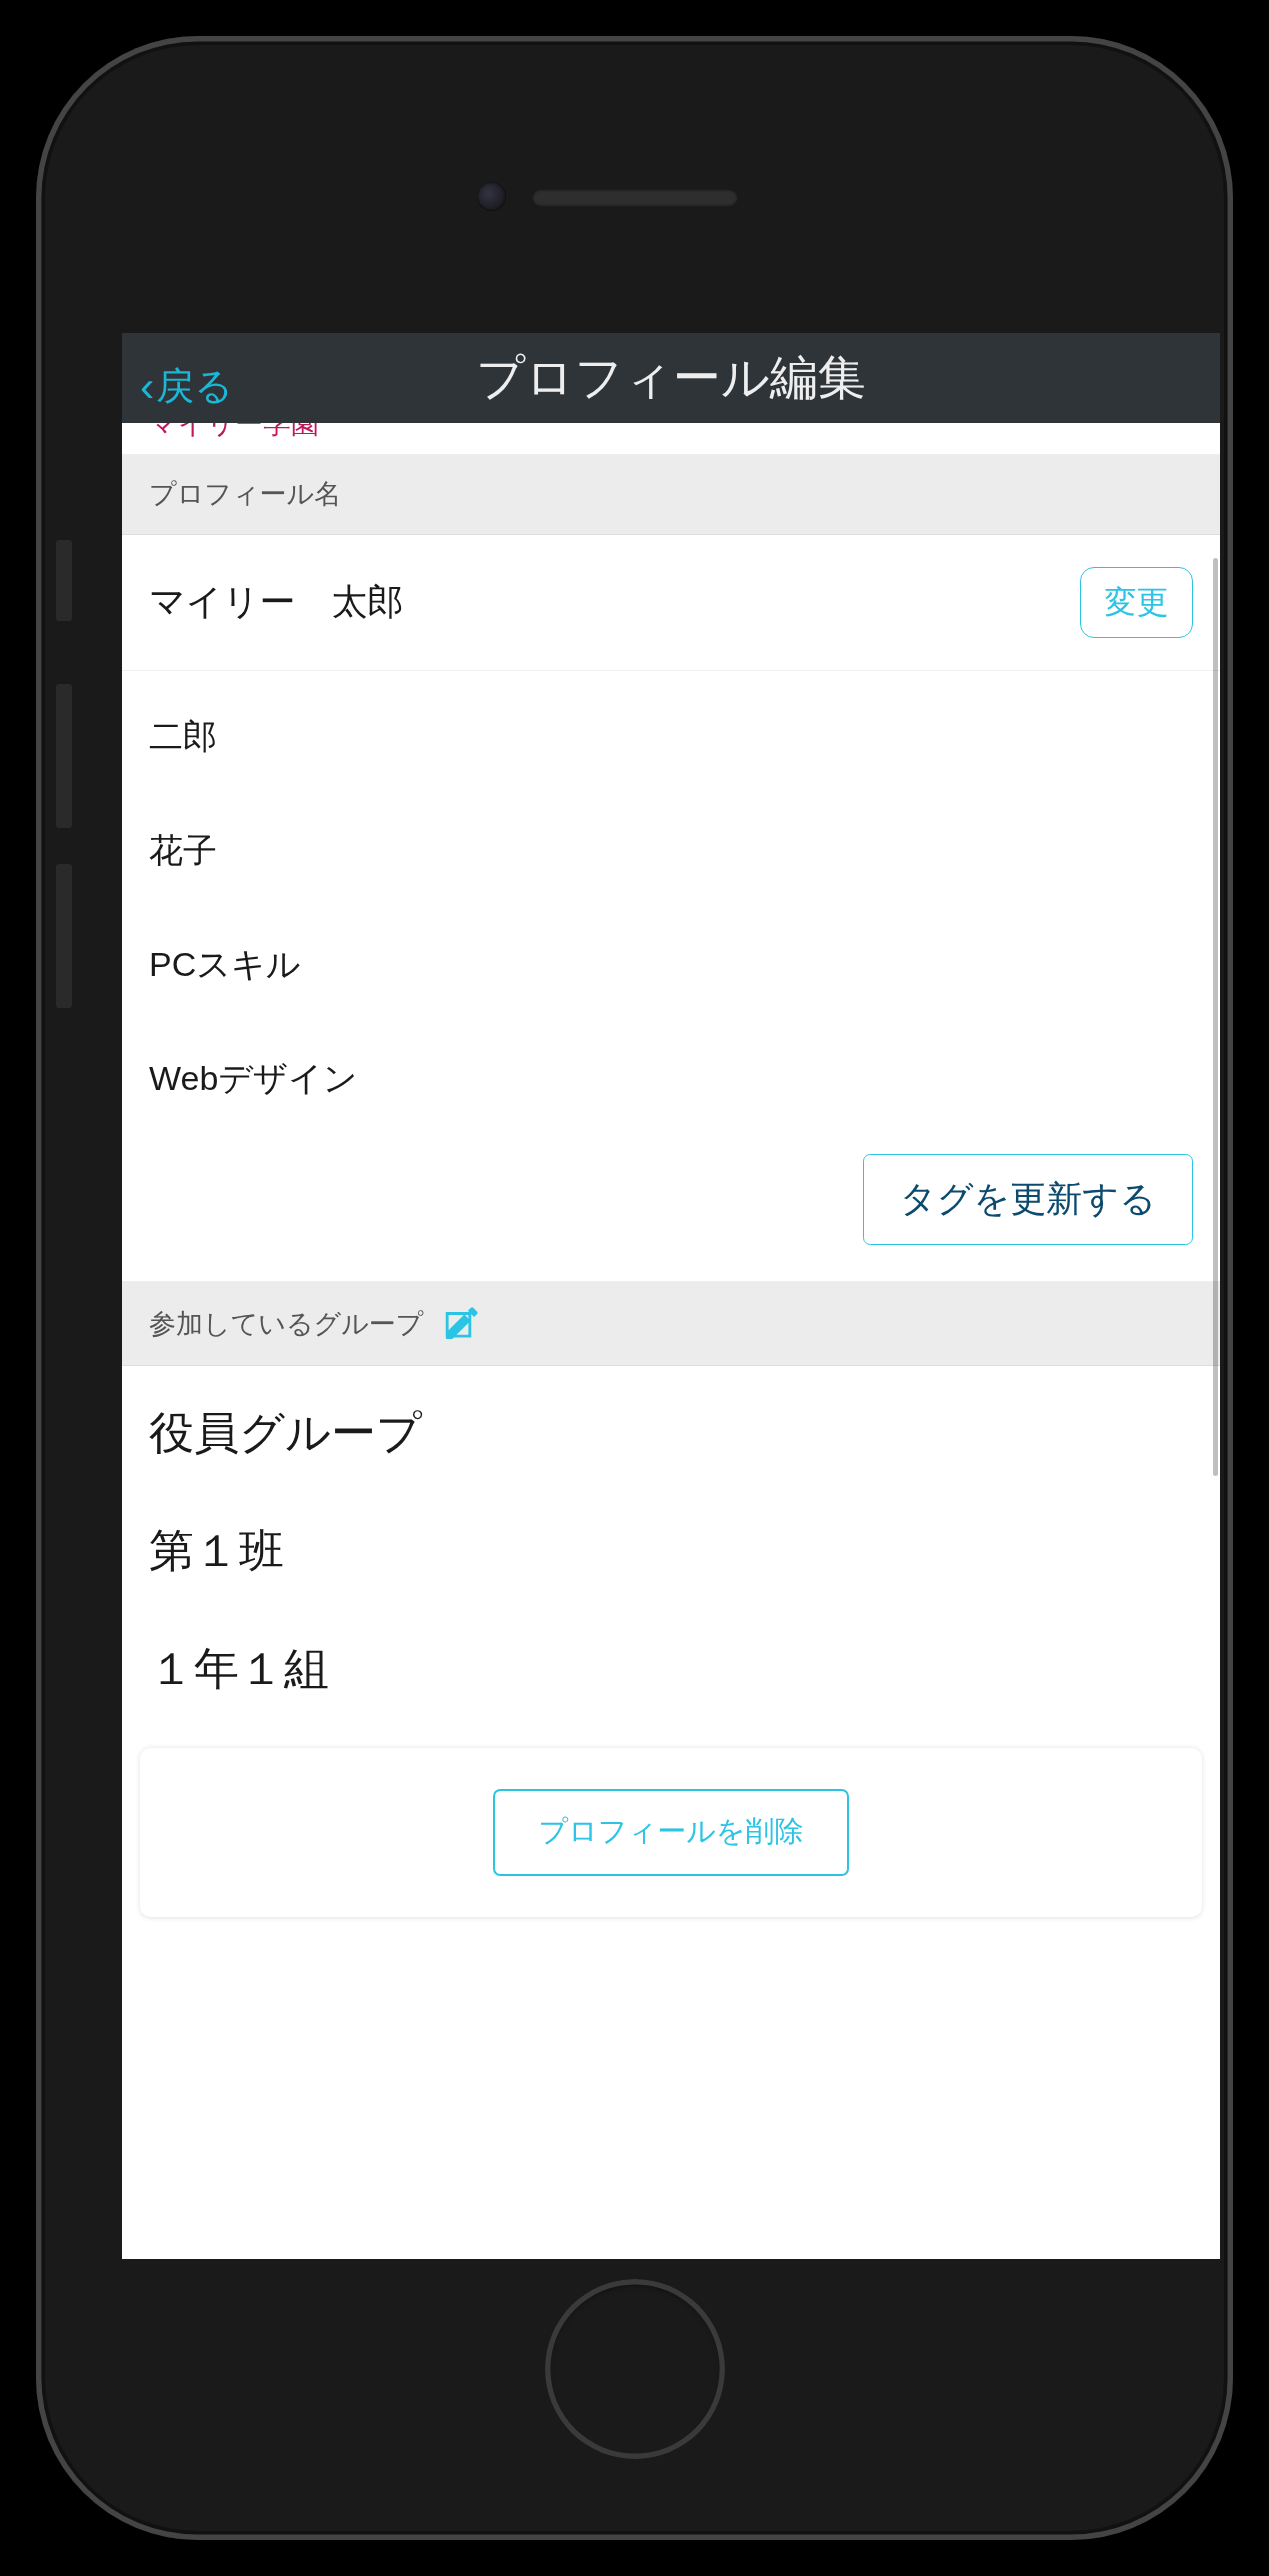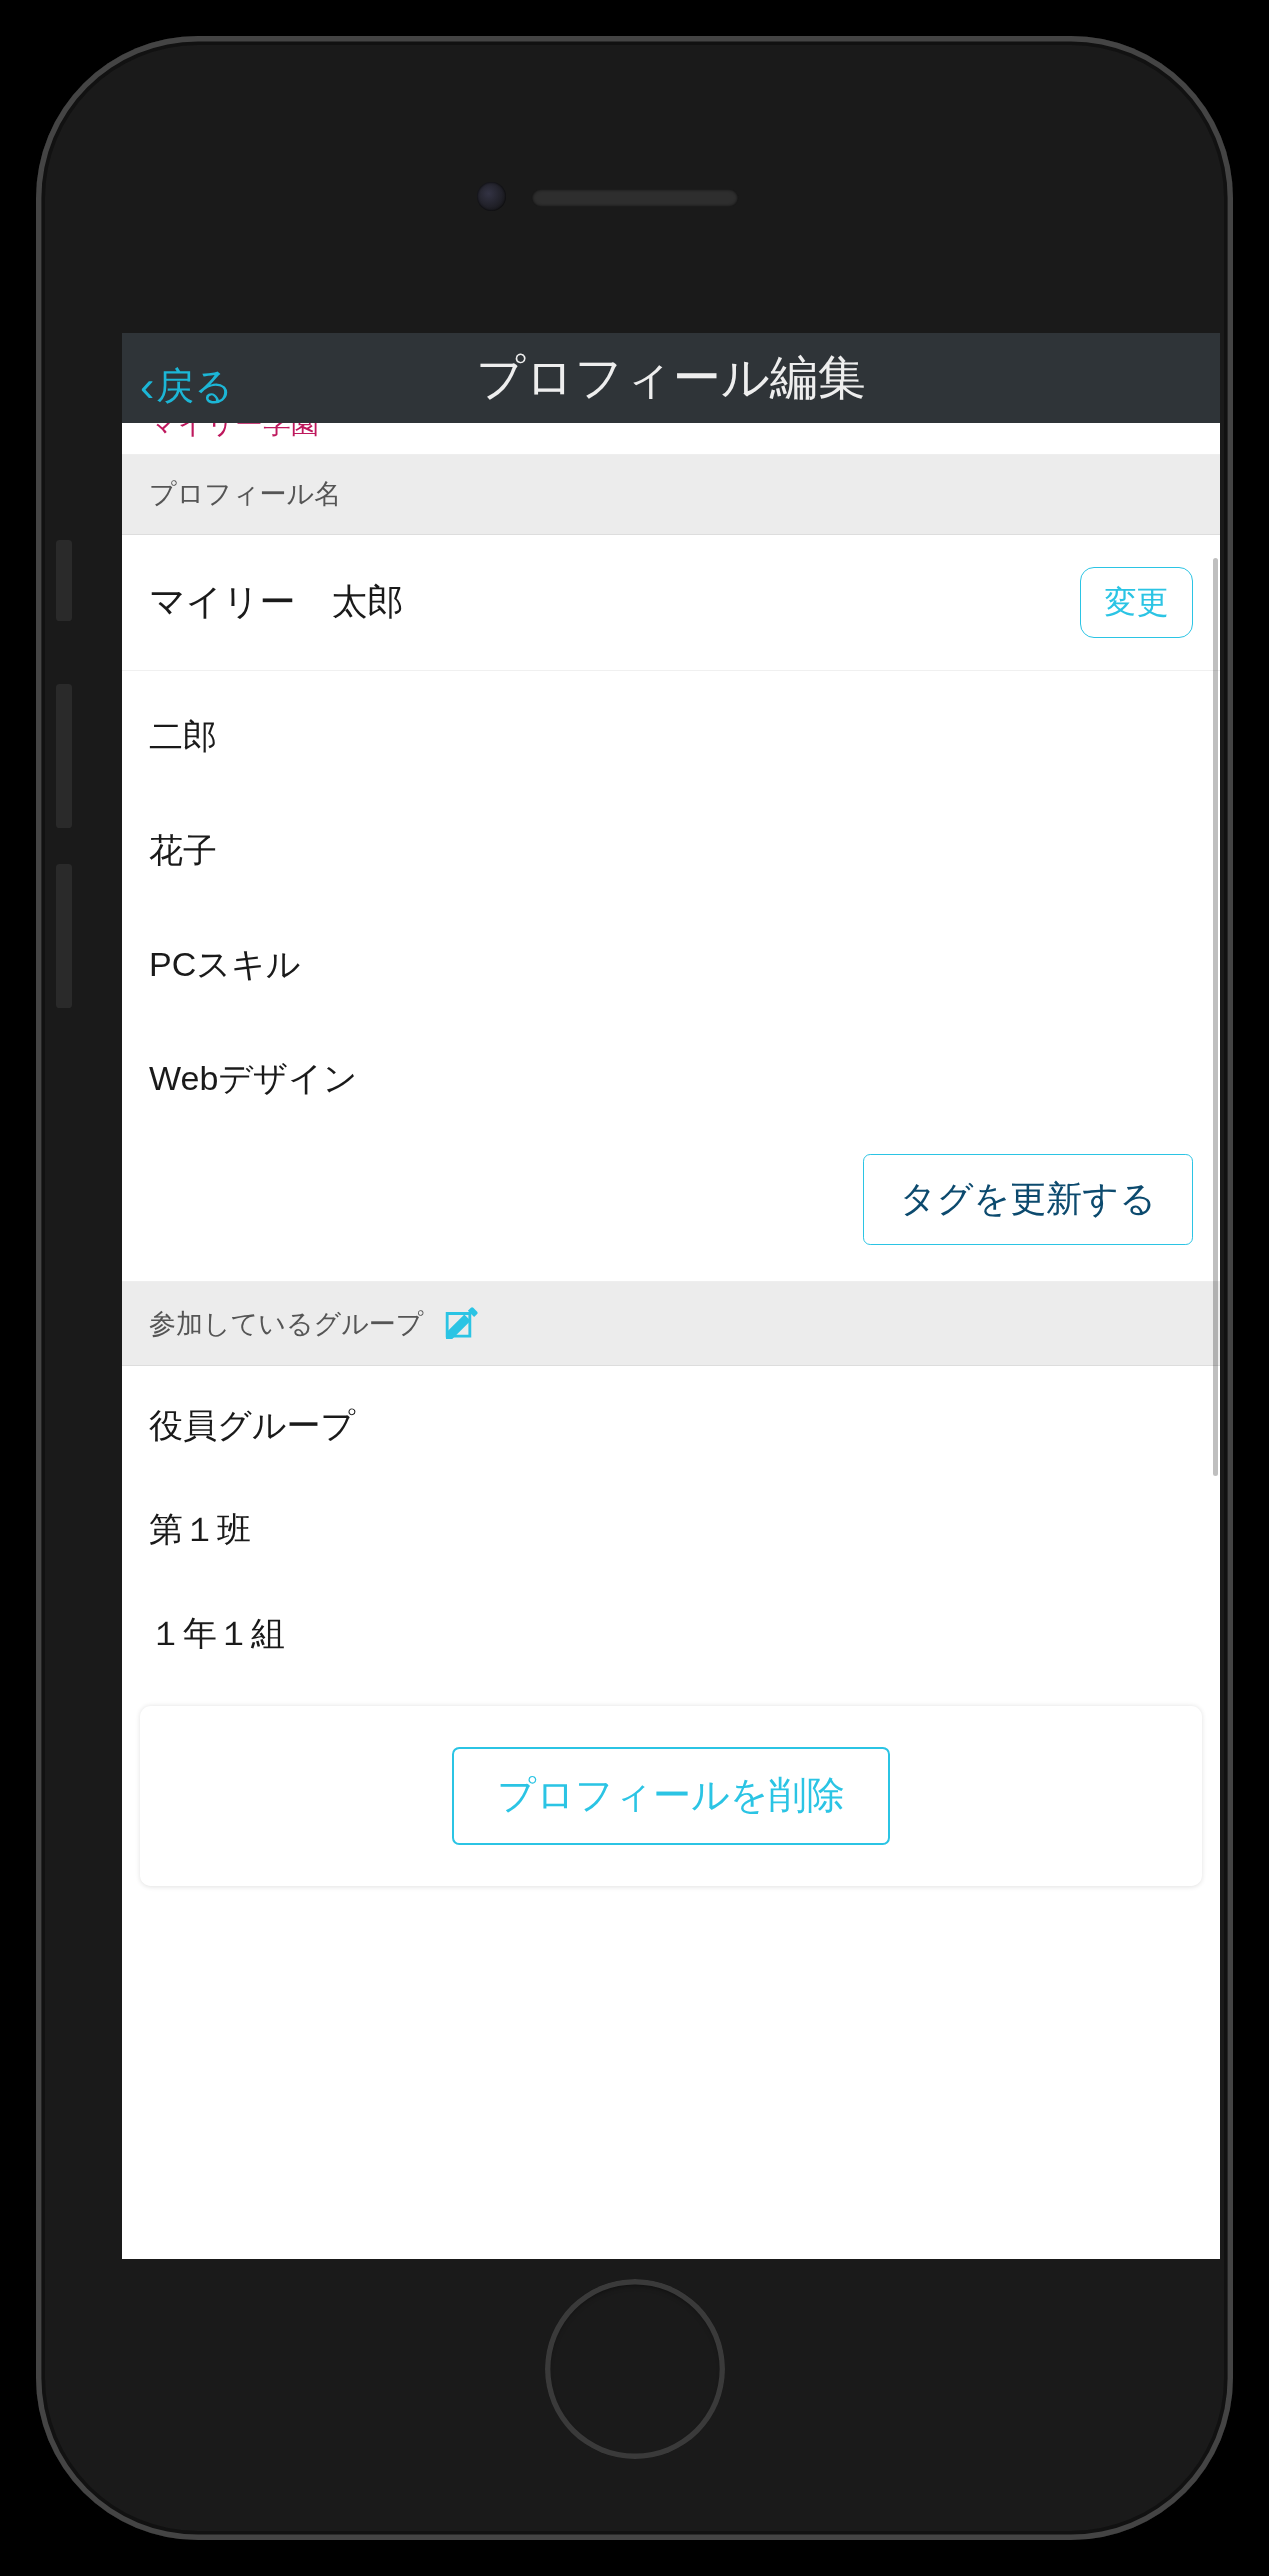--- a/index.html
+++ b/index.html
@@ -187,39 +187,39 @@
       background: #fff;
       border-radius: 7.2px;
       font-size: 36px;
       padding: 20px 36px;
       cursor: pointer;
     }
     .group-list {
       padding: 7.2px 27px 0;
     }
     .group-item {
-      font-size: 34px;
+      font-size: 45px;
       color: #1a1a1a;
       padding: 29px 0;
     }
     .delete-card {
       margin: 20px 18px 14.4px;
       background: #fff;
       border-radius: 10.8px;
       box-shadow: 0 0.9px 5.4px rgba(0,0,0,0.12);
       padding: 41px 18px;
       display: flex;
       justify-content: center;
     }
     .btn-delete {
       border: 2.7px solid #2bc4e4;
       color: #2bc4e4;
       background: #fff;
       border-radius: 7.2px;
-      font-size: 38px;
+      font-size: 29px;
       padding: 21.6px 43px;
       cursor: pointer;
     }
     .edit-svg {
       width: 40px; height: 40px;
       fill: #2bc4e4;
     }
   </style>
 </head>
 <body>

